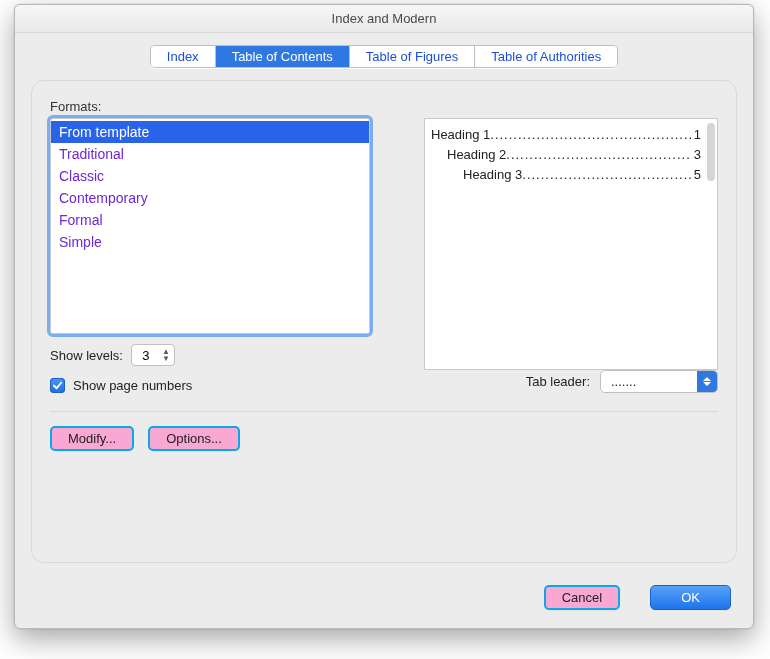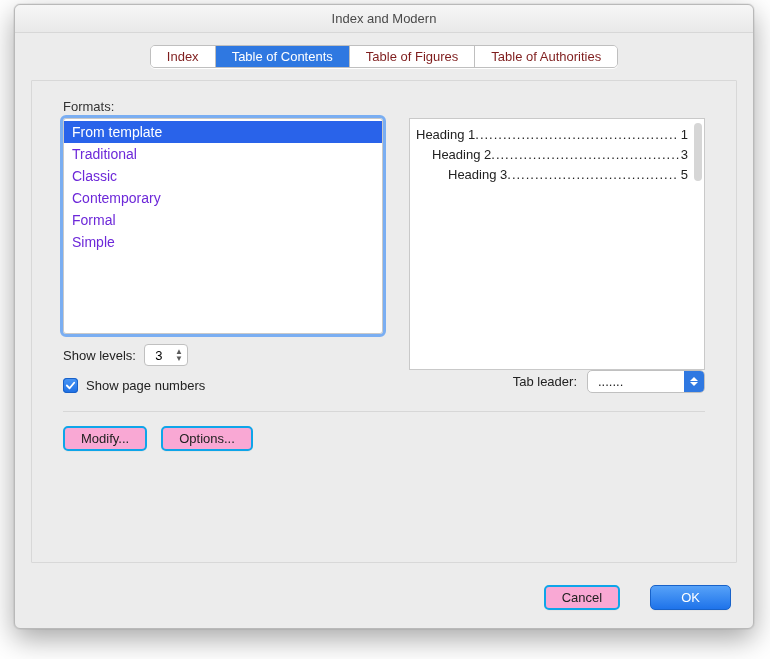--- a/index.html
+++ b/index.html
@@ -18,33 +18,33 @@
       border-radius: 6px 6px 0 0;
     }
     .tabs-row {
       display: flex; justify-content: center; margin: 12px 0 6px;
     }
     .seg {
       display: flex; border: 1px solid #bfbfbf; border-radius: 5px; overflow: hidden;
       box-shadow: 0 1px 0 #fff;
     }
     .seg .tab {
-      padding: 3px 16px; font-size: 13px; color: #7f1d1d; background: #fff;
+      padding: 3px 16px; font-size: 13px; color: #1d4ed8; background: #fff;
       border-right: 1px solid #bfbfbf; cursor: default;
     }
     .seg .tab:last-child { border-right: none; }
     .seg .tab.active { background: #2f78e1; color: #fff; }
     .panel {
-      flex: 1; margin: 6px 16px 14px; background: #ececec; border-radius: 1px;
-      border: 1px solid #d8d8d8; padding: 18px 31px 14px; display: flex; flex-direction: column;
+      flex: 1; margin: 6px 16px 14px; background: #ececec; border-radius: 13px;
+      border: 1px solid #d8d8d8; padding: 18px 18px 14px; display: flex; flex-direction: column;
     }
     .label { font-size: 13px; color: #333; margin-bottom: 4px; }
     .columns { display: flex; gap: 26px; }
     .col-left { flex: 0 0 320px; display: flex; flex-direction: column; }
-    .col-right { flex: 1; display: flex; flex-direction: column; }
+    .col-right { flex: 1; display: flex; flex-direction: column; margin-left: 28px; }
     .listbox {
       background: #fff; border: 1px solid #c9c9c9; border-radius: 3px;
       outline: 3px solid #7aaef2; outline-offset: 0;
       height: 216px; padding: 2px 0; overflow: auto;
     }
     .listbox .item { font-size: 14px; padding: 3px 8px; color: #6d28d9; }
     .listbox .item.selected { background: #2963ea; color: #fff; }
     .preview {
       background: #fff; border: 1px solid #c9c9c9; border-radius: 0;
       height: 252px; position: relative;

